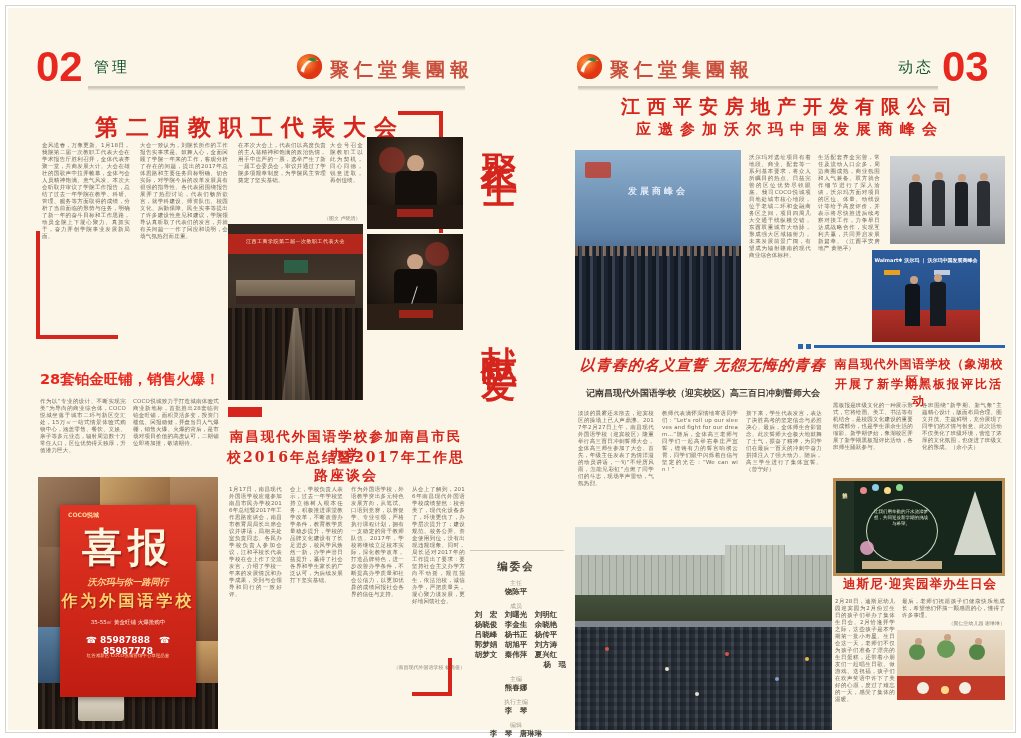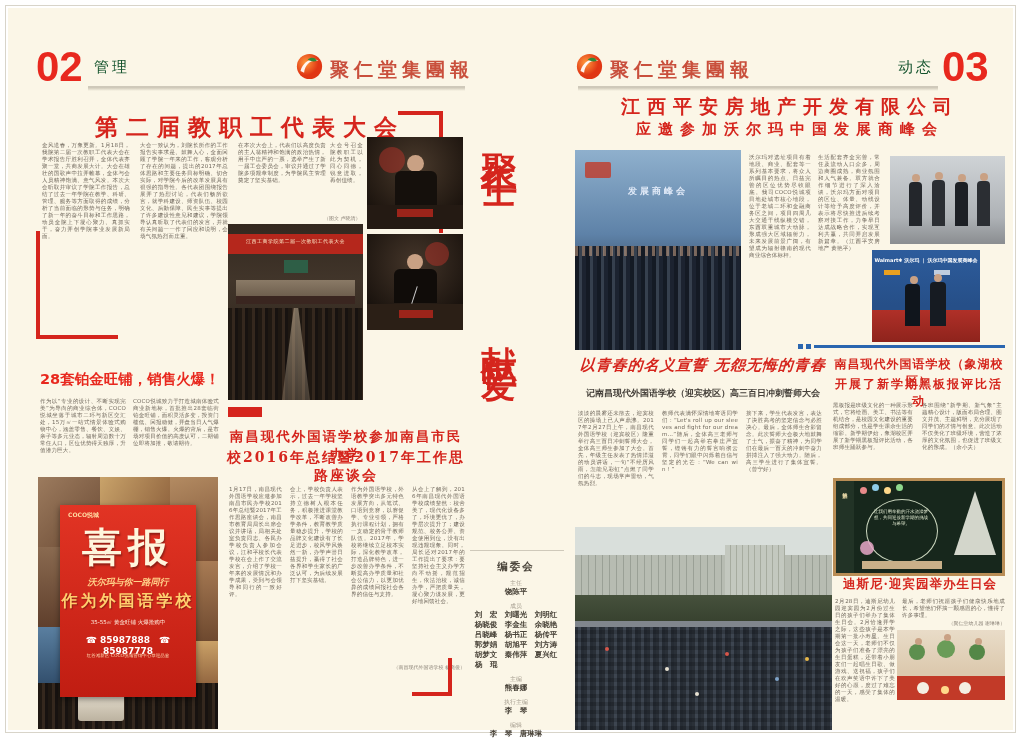--- a/index.html
+++ b/index.html
@@ -140,21 +140,21 @@
   <div class="abs" style="left:466px;top:560px;width:100px;font:bold 10.5px/13px 'DejaVu Sans',sans-serif;color:#4a443a;text-align:center;letter-spacing:2px;">编委会</div>
   <div class="abs" style="left:466px;top:574px;width:100px;">
     <div class="ed-role">主任</div>
     <div class="ed-name">饶陈平</div>
     <div class="ed-role">成员</div>
     <div class="ed-name">刘　宏　刘曙光　刘明红</div>
     <div class="ed-name">杨晓俊　李金生　余晓艳</div>
     <div class="ed-name">吕晓峰　杨书正　杨传平</div>
     <div class="ed-name">郭梦娟　胡旭平　刘方涛</div>
     <div class="ed-name">胡梦文　秦伟萍　夏兴红</div>
-    <div class="ed-name" style="text-align:left;padding-left:9px;">杨　琨</div>
+    <div class="ed-name" style="text-align:right;padding-left:9px;">杨　琨</div>
     <div class="ed-role">主编</div>
     <div class="ed-name">熊春娜</div>
     <div class="ed-role">执行主编</div>
     <div class="ed-name">李　琴</div>
     <div class="ed-role">编辑</div>
     <div class="ed-name">李　琴　唐琳琳</div>
   </div>
 
   <div class="abs" style="left:576px;top:53px;width:27px;height:27px;">
     <svg width="27" height="27" viewBox="0 0 30 30">

